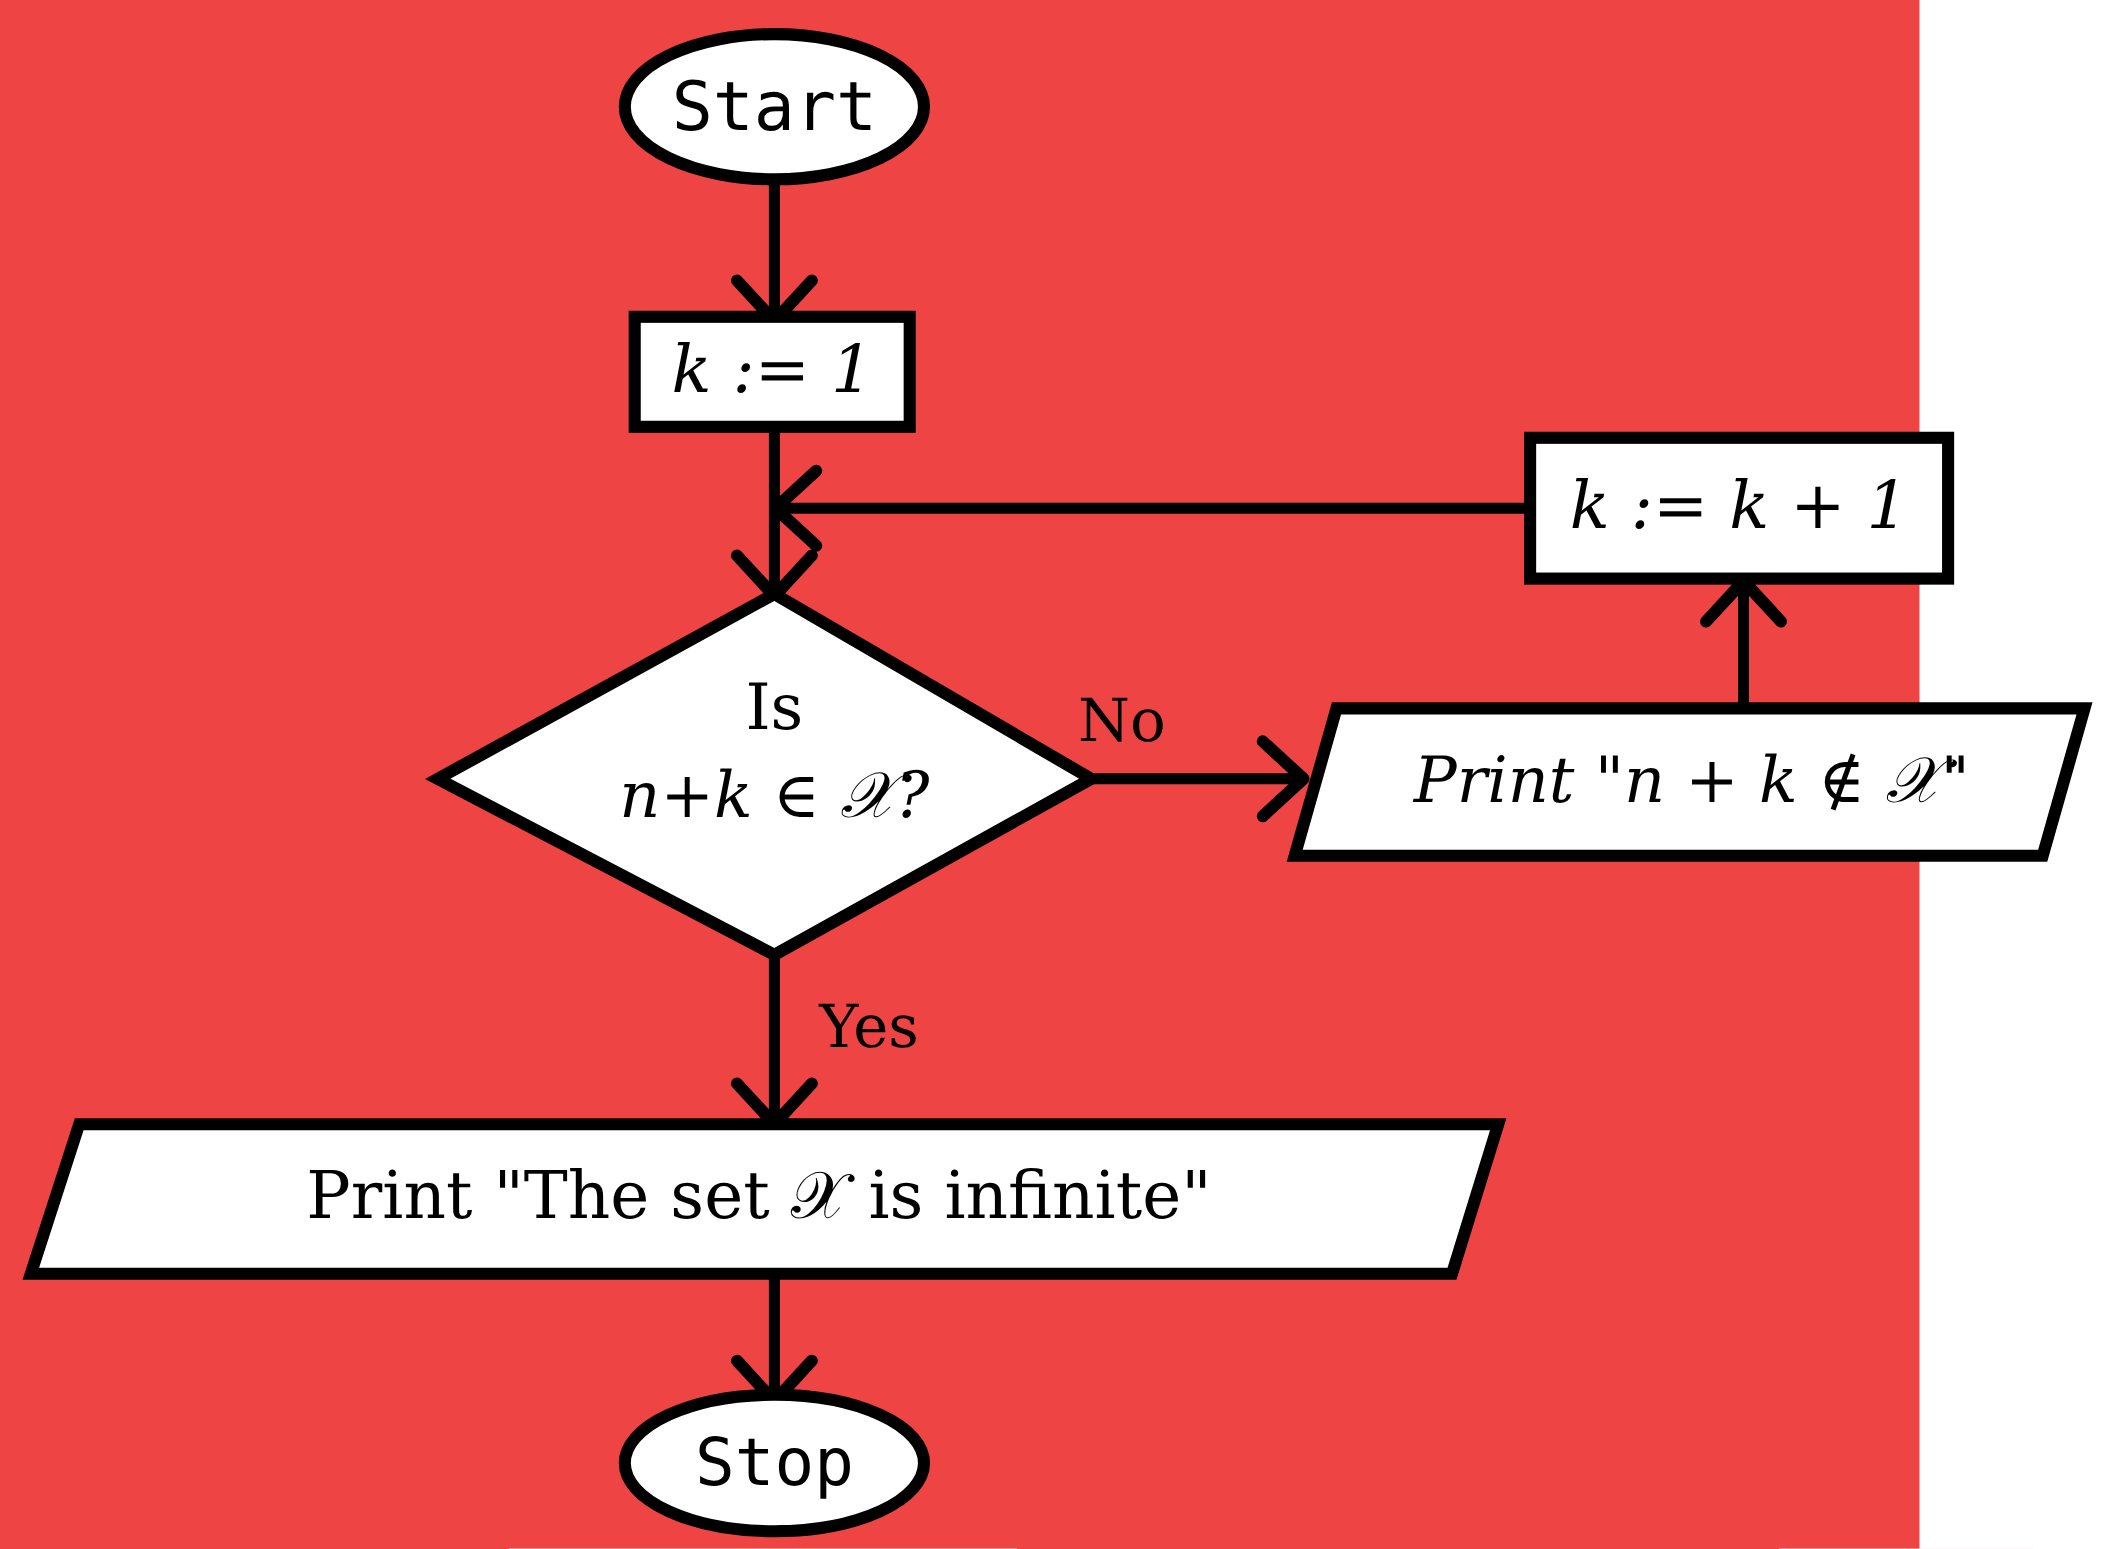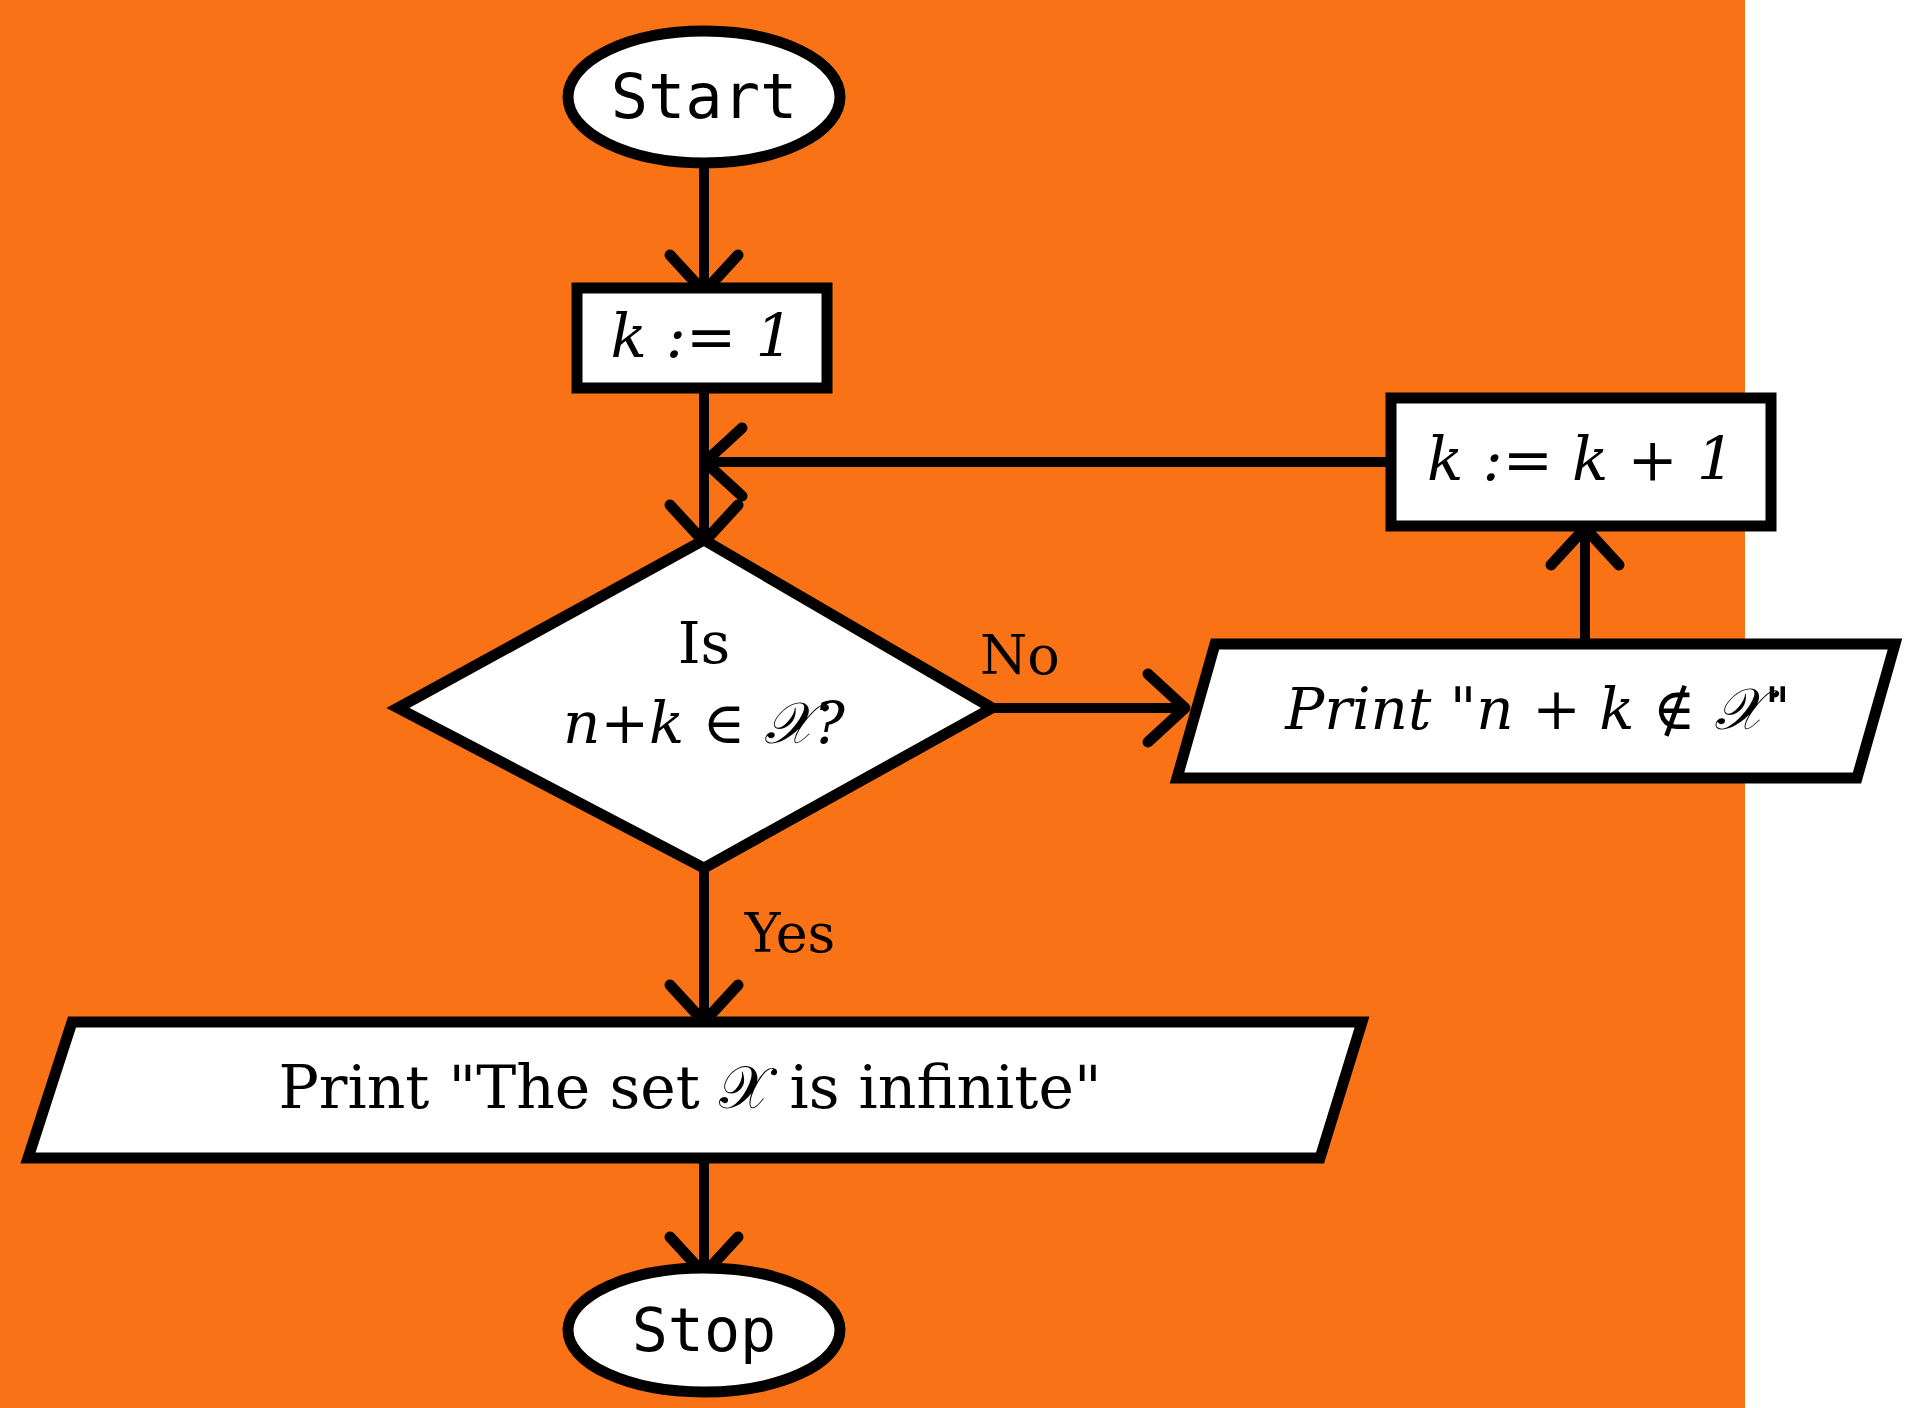--- a/index.html
+++ b/index.html
@@ -10,21 +10,21 @@
   body {
     width: 1911px;
     height: 1408px;
     font-family: "DejaVu Sans", sans-serif;
     overflow: hidden;
   }
   #flowchart-root {
     position: relative;
     width: 1745px;
     height: 1408px;
-    background: #f97316;
+    background: #ef4444;
   }
   svg#chart-svg {
     display: block;
     width: 1911px;
     height: 1408px;
   }
   .shape-stroke {
     fill: #ffffff;
     stroke: #000000;
     stroke-width: 11;

